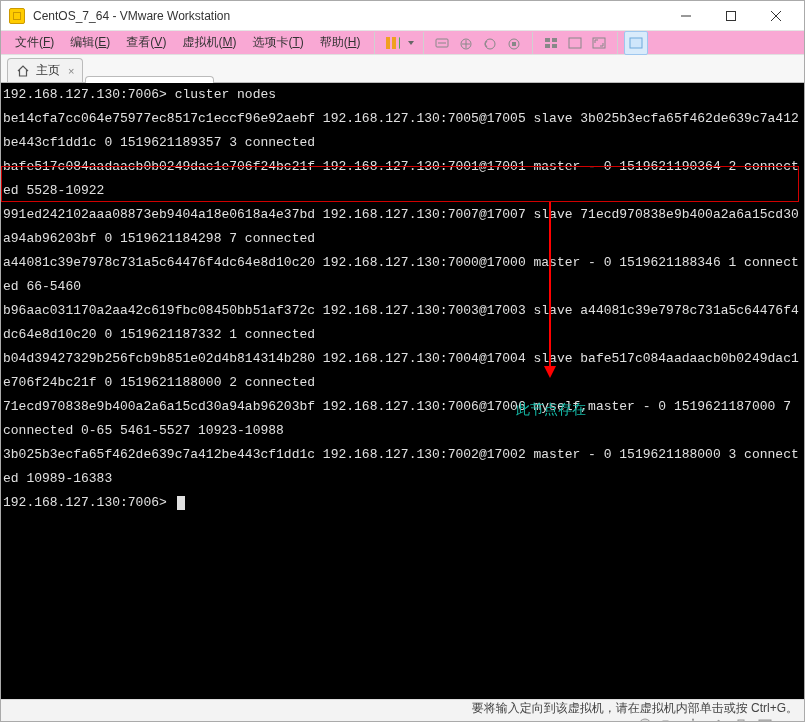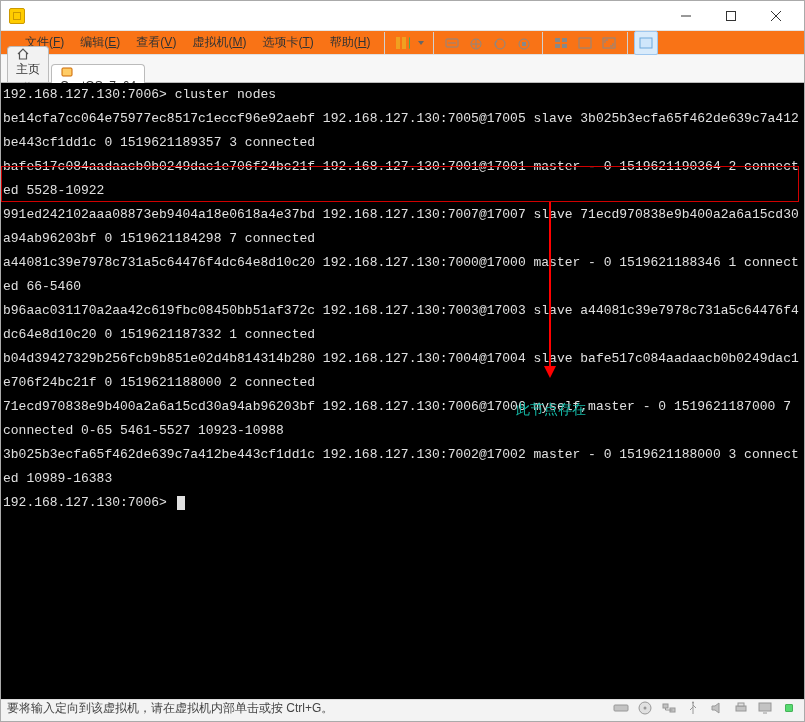--- a/index.html
+++ b/index.html
@@ -43,22 +43,22 @@
     align-items: center; justify-content: center;
     color: #555;
   }
   .win-btn svg { stroke: #333; stroke-width: 1; fill: none; }
 
   
   .menubar {
     height: 24px;
     display: flex;
     align-items: center;
-    padding: 0 16px;
-    background: #f97316;
+    padding: 0 6px;
+    background: #f9a8d4;
     border-bottom: 1px solid #e0e0e0;
   }
   .menu-item { padding: 2px 8px; color: #333; }
   .menu-item u { text-decoration: underline; }
   .tseg { display: flex; align-items: center; gap: 2px; }
   .tbtn {
     width: 24px; height: 24px;
     display: flex; align-items: center; justify-content: center;
     border: 1px solid transparent;
     border-radius: 2px;
@@ -88,31 +88,30 @@
   .tabstrip {
     height: 28px;
     display: flex;
     align-items: flex-end;
     padding: 0 6px;
     background: #f7f7f7;
     border-bottom: 1px solid #bbb;
     gap: 2px;
   }
   .tab {
-    height: 36px;
-    display: flex; 
+    height: 24px;
+    display: flex; align-items: center;
     padding: 0 8px;
     border: 1px solid #bbb;
     border-bottom: none;
     border-radius: 4px 4px 0 0;
     background: #f2f2f2;
     font-size: 12px;
     color: #333;
     position: relative;
-    flex-direction: column;
   }
   .tab.active {
     background: #fff;
     top: 18px;
   }
   .tab .tab-ico {
     width: 14px; height: 14px; margin-right: 6px;
     display: inline-flex; align-items: center; justify-content: center;
   }
   .tab .close-x {
@@ -162,39 +161,41 @@
     vertical-align: text-bottom;
     margin-left: 2px;
   }
 
   
   .statusbar {
     height: 22px;
     background: #f3f3f3;
     border-top: 1px solid #dcdcdc;
     display: flex;
-    align-items: flex-start;
+    align-items: flex-end;
     padding: 0 6px;
     font-size: 12px;
     color: #444;
+    flex-direction: column;
   }
   .statusbar .spacer { flex: 1; }
   .sb-icons { display: flex; gap: 6px; align-items: center; }
   .sb-ico {
     width: 18px; height: 16px;
     display: flex; align-items: center; justify-content: center;
     opacity: .85;
   }
   .led-green { width: 8px; height: 8px; background: #3bd65a; border: 1px solid #2aa83f; border-radius: 1px; }
 </style>
 </head>
 <body>
 
 <div class="titlebar">
   <div class="app-icon"></div>
+  <div class="title-text">CentOS_7_64 - VMware Workstation</div>
   <div class="spacer"></div>
   <div class="win-btns">
     <div class="win-btn">
       <svg width="12" height="12">
           <line x1="1" y1="6" x2="11" y2="6"></line>
         </svg>
     </div>
     <div class="win-btn">
       <svg width="12" height="12">
           <rect x="1.5" y="1.5" width="9" height="9"></rect>

